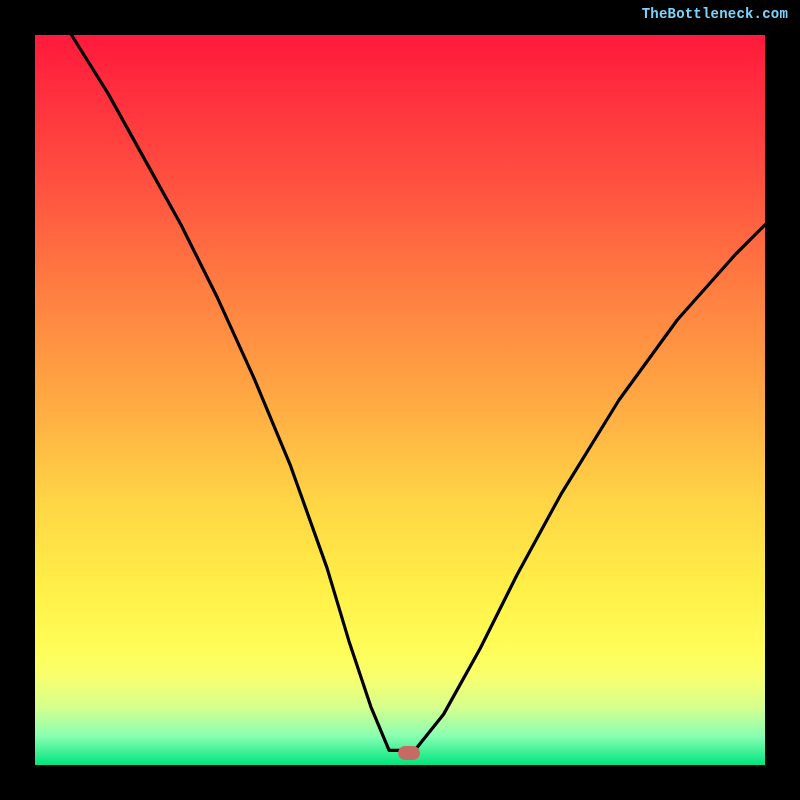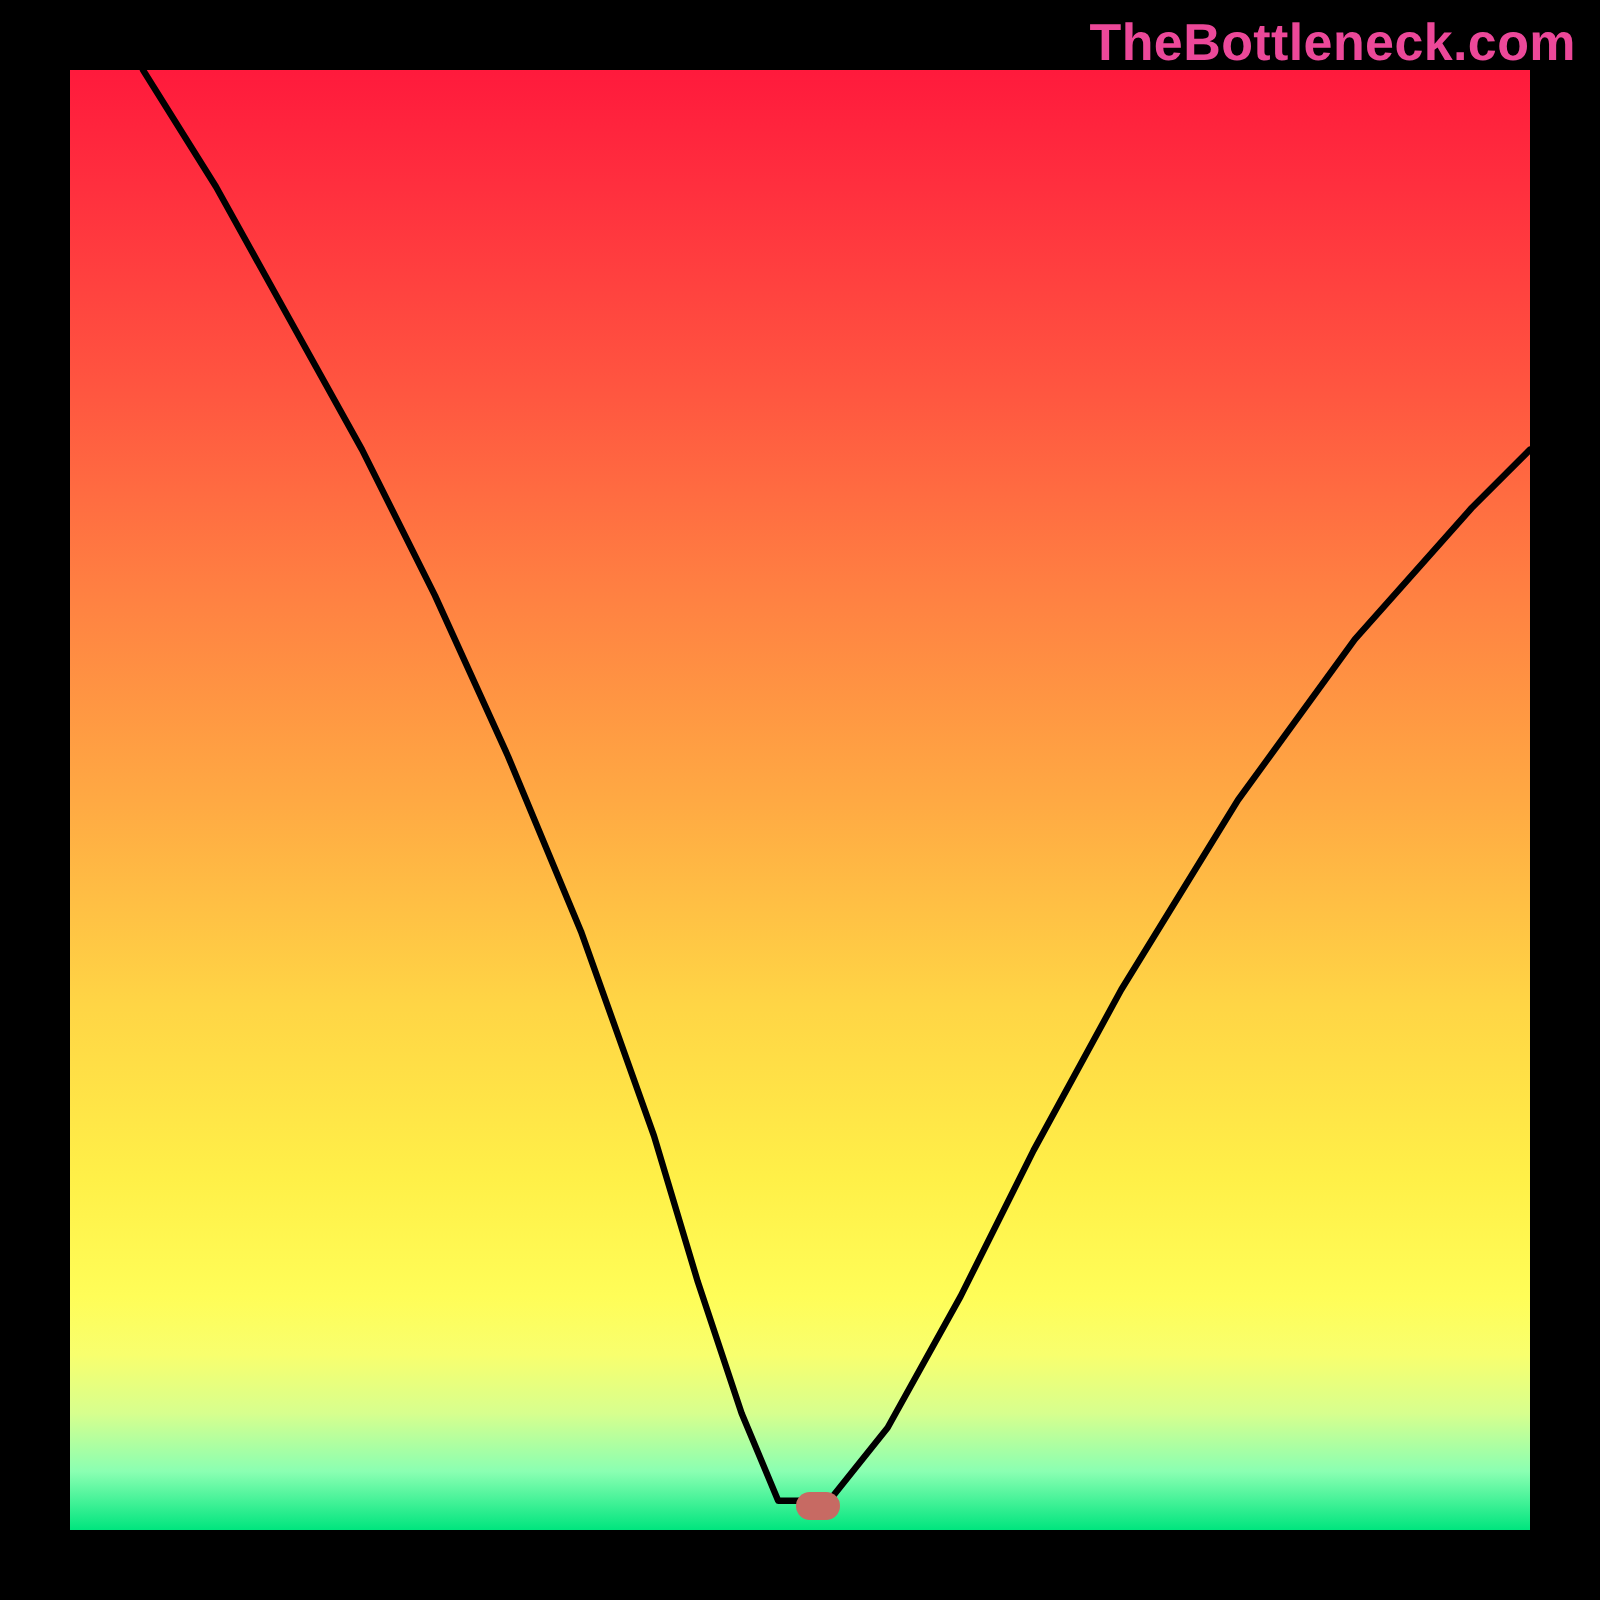--- a/index.html
+++ b/index.html
@@ -44,24 +44,24 @@
     position: absolute;
     width: 22px;
     height: 14px;
     border-radius: 7px;
     transform: translate(-50%, -50%);
   }
   .watermark {
     position: absolute;
     top: 6px;
     right: 12px;
-    font-family: Liberation Sans, sans-serif;
-    font-size: 26px;
+    font-family: Liberation Mono, monospace;
+    font-size: 14px;
     font-weight: 600;
-    color: #ec4899;
+    color: #7dd3fc;
     letter-spacing: 0.2px;
   }
 </style>
 </head>
 <body>
 <div class="frame">
 
   <div class="watermark">TheBottleneck.com</div>
 
   <div class="plot">

